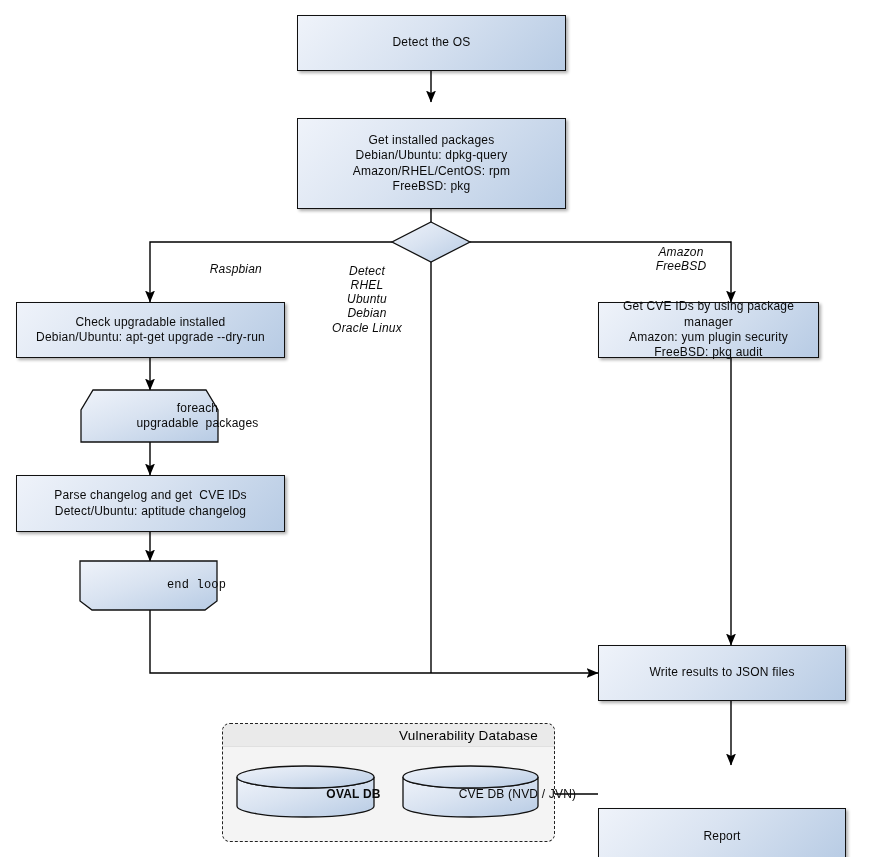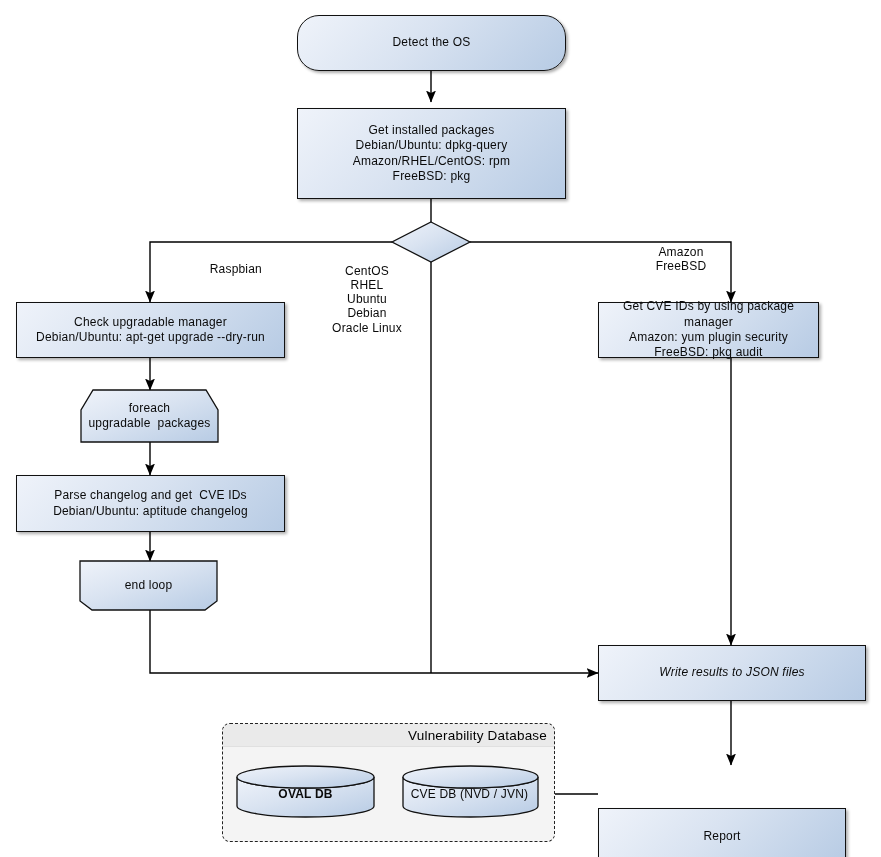--- a/index.html
+++ b/index.html
@@ -28,68 +28,70 @@
     letter-spacing: 0.2px;
     white-space: pre-wrap;
   }
   .lbl {
     position: absolute;
     text-align: center;
     font-size: 12px;
     line-height: 1.18;
     letter-spacing: 0.2px;
     white-space: pre-wrap;
+    font-style: italic;
   }
   .shape-lbl {
     position: absolute;
     display: flex;
     align-items: center;
     justify-content: center;
     text-align: center;
     font-size: 12px;
     line-height: 1.28;
     letter-spacing: 0.2px;
     white-space: pre-wrap;
+    padding-left: 48px;
   }
   
-  #n-detect   { left: 297px; top: 15px;  width: 269px; height: 56px; border-radius: 22px; }
-  #n-getpkgs  { left: 297px; top: 108px; width: 269px; height: 91px; }
+  #n-detect   { left: 297px; top: 15px;  width: 269px; height: 56px; }
+  #n-getpkgs  { left: 297px; top: 118px; width: 269px; height: 91px; }
   #n-check    { left: 16px;  top: 302px; width: 269px; height: 56px; }
   #n-parse    { left: 16px;  top: 475px; width: 269px; height: 57px; }
   #n-getcve   { left: 598px; top: 302px; width: 221px; height: 56px; }
-  #n-write    { left: 598px; top: 645px; width: 268px; height: 56px; font-style: italic; }
+  #n-write    { left: 598px; top: 645px; width: 248px; height: 56px; }
   #n-report   { left: 598px; top: 765px; width: 248px; height: 57px; margin-top: 43px; }
   
   #l-raspbian { left: 182px; top: 262px; width: 80px; text-align: right; }
   #l-oslist   { left: 319px; top: 264px; width: 96px; }
   #l-amzfbsd  { left: 641px; top: 245px; width: 80px; }
   
   #l-foreach  { left: 81px;  top: 390px; width: 137px; height: 52px; }
-  #l-endloop  { left: 80px;  top: 561px; width: 137px; height: 49px; }
+  #l-endloop  { left: 80px;  top: 561px; width: 137px; height: 49px; font-family: Liberation Mono, monospace; }
   #l-ovaldb   { left: 237px; top: 777px; width: 137px; height: 36px; font-weight: bold; }
   #l-cvedb    { left: 402px; top: 777px; width: 135px; height: 36px; }
   
   .group-box {
     position: absolute;
     left: 222px; top: 723px; width: 333px; height: 119px;
     box-sizing: border-box;
     background: #f4f4f4;
     border: 1.3px dashed #222222;
     border-radius: 8px;
   }
   .group-band {
     box-sizing: border-box;
     height: 23px;
     background: #eaeaea;
     border-radius: 7px 7px 0 0;
     border-bottom: 1px solid #e0e0e0;
     display: flex;
     align-items: center;
     justify-content: flex-end;
-    padding-right: 7px;
+    padding-right: 16px;
     font-size: 13.5px;
     letter-spacing: 0.2px;
     color: #000;
   }
 </style>
 </head>
 <body>
 
 <div class="stage">
 
@@ -141,38 +143,38 @@
       <path d="M403,777 L403,806 A67.5,11 0 0 0 538,806 L538,777 A67.5,11 0 0 1 403,777 Z" fill="url(#g)" stroke="#111" stroke-width="1.3"></path>
       <ellipse cx="470.5" cy="777" rx="67.5" ry="11" fill="url(#g)" stroke="#111" stroke-width="1.3"></ellipse>
     </g>
   </svg>
 
   <div class="node" id="n-detect">Detect the OS</div>
   <div class="node" id="n-getpkgs">Get installed packages
 Debian/Ubuntu: dpkg-query
 Amazon/RHEL/CentOS: rpm
 FreeBSD: pkg</div>
-  <div class="node" id="n-check">Check upgradable manager
+  <div class="node" id="n-check">Check upgradable installed
 Debian/Ubuntu: apt-get upgrade --dry-run</div>
   <div class="node" id="n-parse">Parse changelog and get  CVE IDs
-Debian/Ubuntu: aptitude changelog</div>
+Detect/Ubuntu: aptitude changelog</div>
   <div class="node" id="n-getcve">Get CVE IDs by using package manager
 Amazon: yum plugin security
 FreeBSD: pkg audit</div>
   <div class="node" id="n-write">Write results to JSON files</div>
   <div class="node" id="n-report">Report</div>
 
   <div class="shape-lbl" id="l-foreach">foreach
 upgradable  packages</div>
   <div class="shape-lbl" id="l-endloop">end loop</div>
   <div class="shape-lbl" id="l-ovaldb">OVAL DB</div>
   <div class="shape-lbl" id="l-cvedb">CVE DB (NVD / JVN)</div>
 
   <div class="lbl" id="l-raspbian">Raspbian</div>
-  <div class="lbl" id="l-oslist">CentOS
+  <div class="lbl" id="l-oslist">Detect
 RHEL
 Ubuntu
 Debian
 Oracle Linux</div>
   <div class="lbl" id="l-amzfbsd">Amazon
 FreeBSD</div>
 
 </div>
 
 </body></html>

